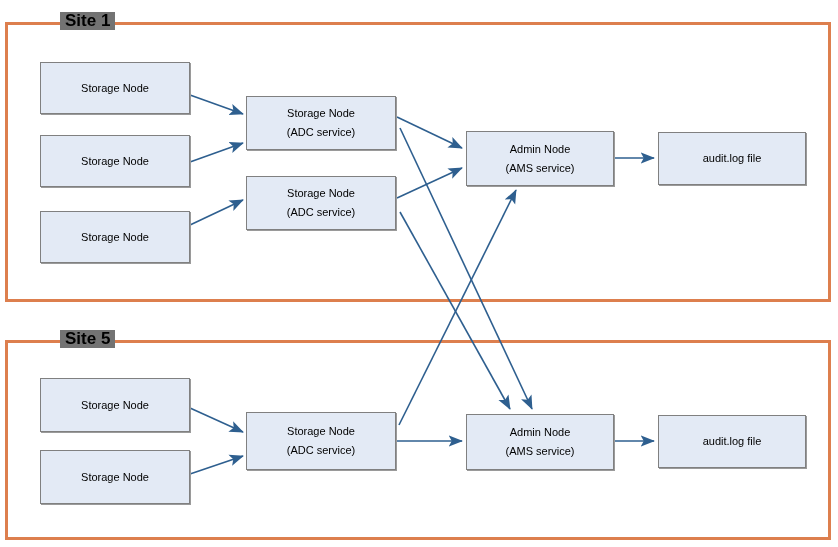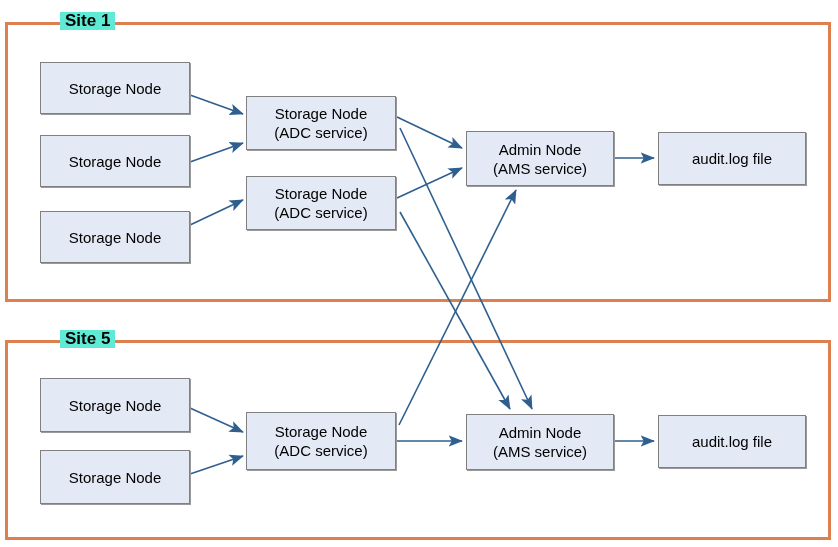--- a/index.html
+++ b/index.html
@@ -27,38 +27,38 @@
     position: absolute;
     border: 3px solid #dd7f4e;
     box-sizing: border-box;
     background: transparent;
   }
   .site-label {
     position: absolute;
     font-size: 17px;
     font-weight: bold;
     color: #000000;
-    background: #5eead4;
+    background: #737373;
     padding: 0 5px;
     line-height: 18px;
     white-space: nowrap;
     font-family: "Liberation Sans", sans-serif;
   }
   .node {
     position: absolute;
     box-sizing: border-box;
     background: #e3eaf5;
     border: 1px solid #808080;
     box-shadow: 1px 1px 0 0 #9a9a9a;
     display: flex;
     flex-direction: column;
     align-items: center;
     justify-content: center;
     color: #000000;
-    font-size: 15px;
+    font-size: 11px;
     line-height: 19px;
     text-align: center;
     font-family: "Liberation Sans", sans-serif;
   }
   .node .l2 { display: block; }
 </style>
 </head>
 <body>
 
 <div id="canvas">

